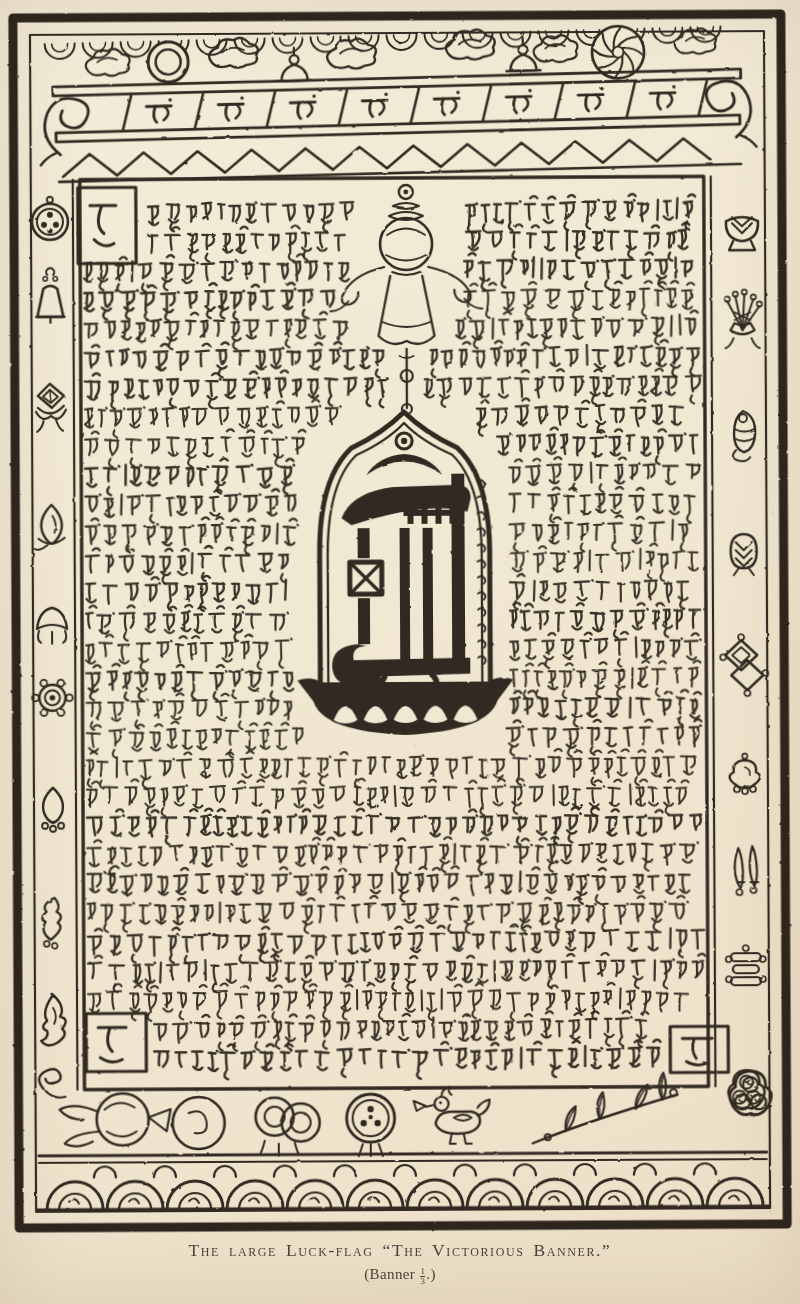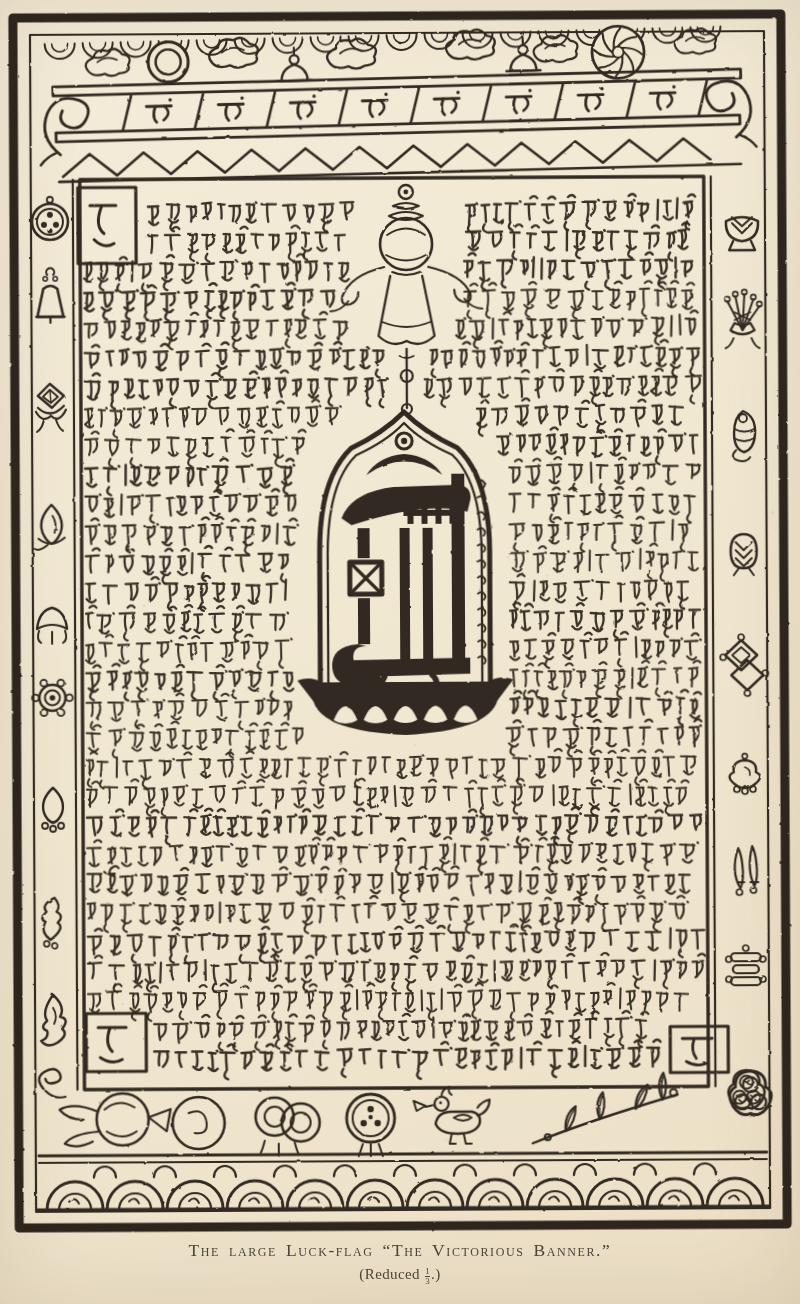--- a/index.html
+++ b/index.html
@@ -731,16 +731,16 @@
                 <path d="M716,1204A16,16 0 0 1 748,1204" fill="none" stroke="#322b22" stroke-width="2.2" stroke-linecap="round" stroke-linejoin="round"></path>
                 <path d="M726,1196q6,-6 10,2" fill="none" stroke="#322b22" stroke-width="1.8" stroke-linecap="round" stroke-linejoin="round"></path>
               </g>
               <path d="M34,1204H766" fill="none" stroke="#322b22" stroke-width="3" stroke-linecap="round" stroke-linejoin="round"></path>
             </g>
           </g>
         </svg>
     </div>
     <figcaption class="caption">
       <div class="cap1">The large Luck-flag “The Victorious Banner.”</div>
-      <div class="cap2"><span>(Reduced</span>&nbsp;<span class="frac"><span class="num">1</span><span class="den">3</span></span><span>.)</span></div>
+      <div class="cap2"><span>(Banner</span>&nbsp;<span class="frac"><span class="num">1</span><span class="den">3</span></span><span>.)</span></div>
     </figcaption>
   </figure>
 </div>
 
 </body></html>

